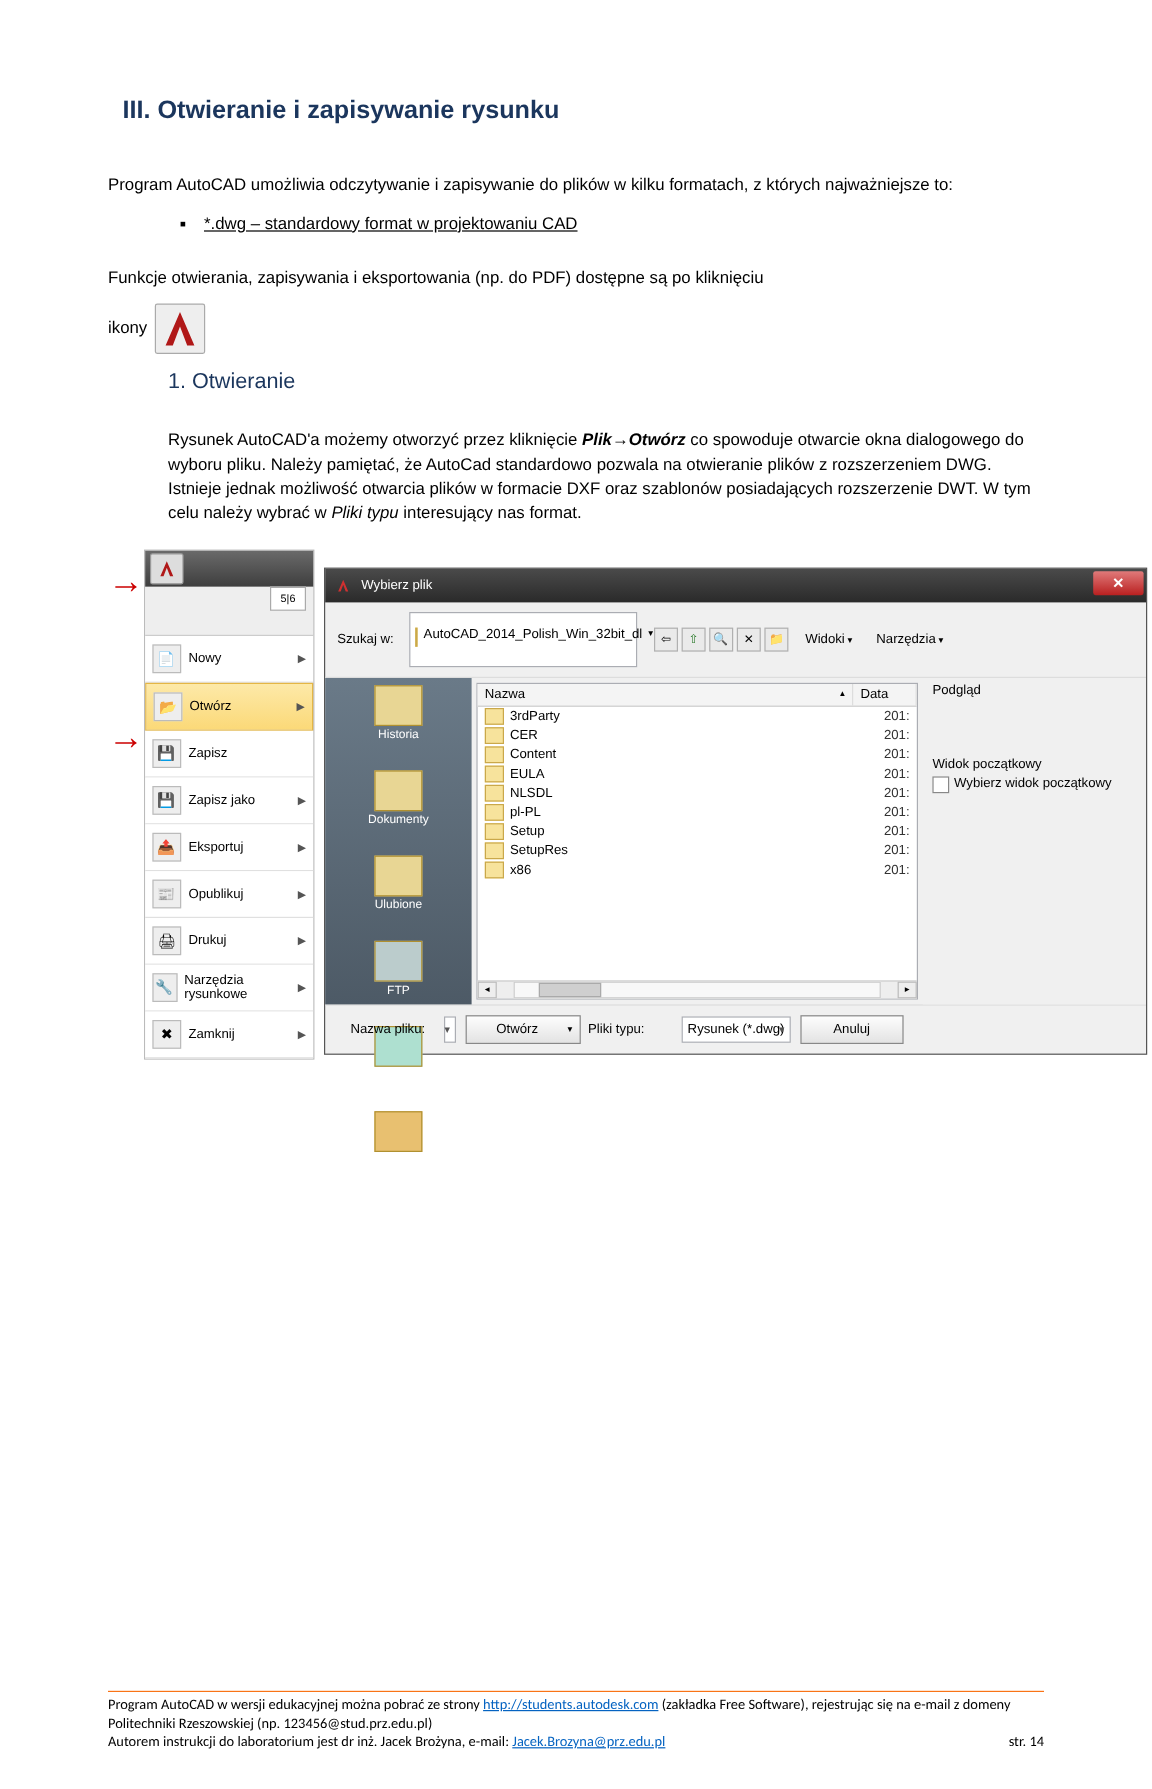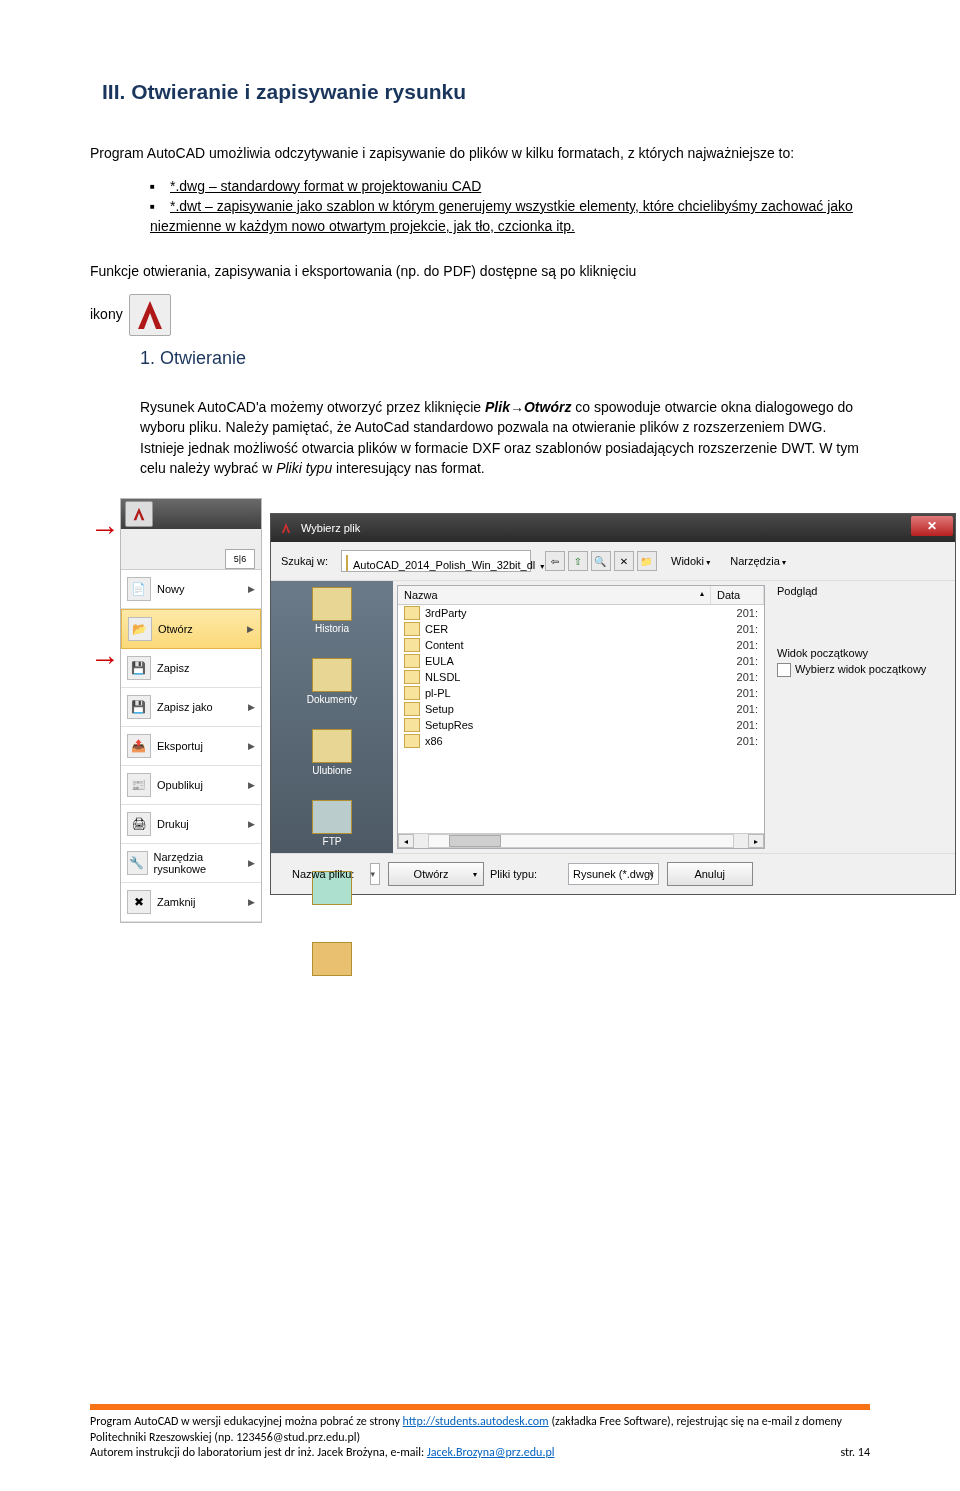--- a/index.html
+++ b/index.html
@@ -108,21 +108,21 @@
     width: 26px; height: 24px;
     background: #ddd;
     border: 1px solid #999;
     border-radius: 2px;
     display: flex; align-items: center; justify-content: center;
   }
   .appmenu .spacer {
     height: 40px;
     background: #eee;
     border-bottom: 1px solid #ccc;
-    display: flex; align-items: flex-end; justify-content: flex-end;
+    display: flex; align-items: flex-start; justify-content: flex-end;
     padding-right: 6px;
   }
   .appmenu .spacer .mini {
     width: 28px; height: 18px; border: 1px solid #aaa; background: #fff; font-size: 9px;
     display: flex; align-items: center; justify-content: center;
   }
   .appmenu .item {
     display: flex;
     align-items: center;
     gap: 6px;
@@ -189,22 +189,22 @@
     align-items: center;
     padding: 8px 10px;
     gap: 8px;
   }
   .dialog .toolbarrow .lbl { width: 52px; }
   .dialog .toolbarrow .pathbox {
     flex: 1;
     height: 20px;
     border: 1px solid #abadb3;
     background: #fff;
-    display: flex; align-items: flex-end;
-    padding: 0 4px;
+    display: flex; align-items: flex-start;
+    padding: 12px 4px;
     gap: 5px;
     max-width: 180px;
   }
   .dialog .toolbarrow .fico {
     width: 14px; height: 14px; background: #f7e39c; border: 1px solid #caa84a;
   }
   .dialog .toolicons { display: flex; gap: 3px; align-items: center; margin-left: 6px; }
   .dialog .toolicons .ti {
     width: 18px; height: 18px; border: 1px solid #b0b0b0; background: #eaeaea;
     display:flex;align-items:center;justify-content:center;font-size:10px;
@@ -336,38 +336,37 @@
   .dialog .bottom .brow .bbtn.open::after { content:"▾"; font-size:8px; position:absolute; right:6px; }
 
   
   .footer {
     position: absolute;
     bottom: 30px;
     left: 90px;
     right: 90px;
     font-family: Calibri, sans-serif;
     font-size: 12px;
-    border-top: 6px solid #f97316;
+    border-top: 1px solid #f97316;
     padding-top: 4px;
     line-height: 1.3;
   }
   .footer a { color: #0563C1; text-decoration: underline; }
   .footer .pnum { float: right; }
 </style>
 </head>
 <body>
 
 <div class="page">
   <h2 class="title">III. Otwieranie i zapisywanie rysunku</h2>
 
   <p class="body">Program AutoCAD umożliwia odczytywanie i zapisywanie do plików w kilku formatach, z których najważniejsze to:</p>
 
   <ul class="formats">
     <li>*.dwg – standardowy format w projektowaniu CAD</li>
-    <li>*.dwt – zapisywanie jako szablon w którym generujemy wszystkie elementy, które chcielibyśmy zachować jako niezmienne w każdym nowo otwartym projekcie, jak tło, czcionka itp.</li>
   </ul>
 
   <p class="body">Funkcje otwierania, zapisywania i eksportowania (np. do PDF) dostępne są po kliknięciu</p>
   <p class="body">
     <span>ikony </span>
     <span class="icon-a">
       <svg viewBox="0 0 40 40">
           <path d="M20 6 L32 34 L26 34 L20 18 L14 34 L8 34 Z" fill="#b01818"></path>
         </svg>
     </span>

